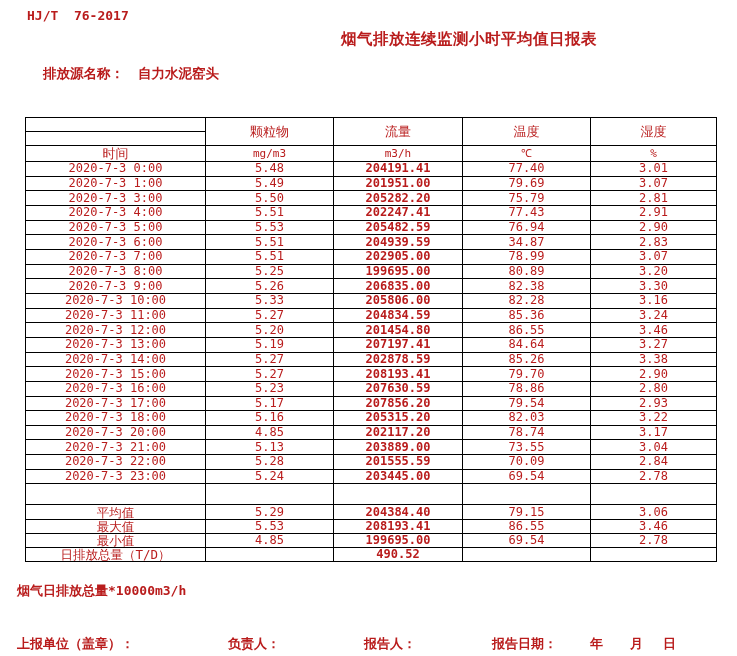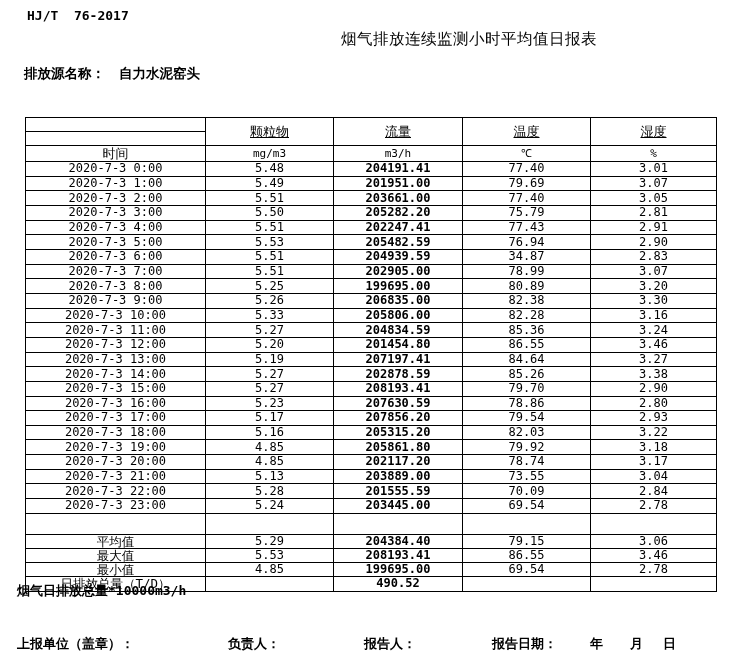--- a/index.html
+++ b/index.html
@@ -2,42 +2,42 @@
 <html><head>
 <meta charset="utf-8">
 <style>
   * { margin: 0; padding: 0; box-sizing: border-box; }
   html, body { background: #fff; }
   .page {
     position: relative;
     width: 737px;
     height: 656px;
     background: #ffffff;
-    color: #000000;
+    color: #b91c1c;
     font-family: "DejaVu Sans Mono", "Liberation Mono", monospace;
     overflow: hidden;
   }
   .std-no {
     position: absolute;
     left: 27px; top: 8px;
     font-size: 13px;
     font-weight: bold;
     white-space: pre;
   }
   .doc-title {
     position: absolute;
     left: 341px; top: 29px;
     font-size: 15.5px;
-    font-weight: normal;
+    font-weight: bold;
     letter-spacing: 0.5px;
     white-space: nowrap;
   }
   .source-line {
     position: absolute;
-    left: 24px; top: 65px;
+    left: 43px; top: 65px;
     font-size: 13.5px;
     font-weight: bold;
     white-space: nowrap;
   }
   .source-line .src-name { margin-left: 14px; }
 
   table.report {
     position: absolute;
     left: 25px; top: 117px;
     width: 691px;
@@ -47,21 +47,21 @@
   table.report td {
     border: 1px solid #000;
     text-align: center;
     vertical-align: middle;
     padding: 0;
     font-size: 12px;
     line-height: 13px;
     white-space: nowrap;
     overflow: hidden;
   }
-  tr.head-row1 { height: 28px; text-decoration: underline; }
+  tr.head-row1 { height: 28px; }
   tr.head-row1 td { font-size: 13px; }
   td.split-cell { padding: 0; }
   td.split-cell .split-top { height: 13px; border-bottom: 1px solid #000; }
   td.split-cell .split-bot { height: 13px; }
   tr.head-row2 { height: 16px; }
   tr.head-row2 td { font-size: 11px; }
   tr.head-row2 td.time-head { font-size: 13px; }
   tr.data-row { height: 14.67px; }
   tr.spacer-row { height: 21px; }
   tr.summary-row { height: 14.2px; }
@@ -141,27 +141,20 @@
           <td>3.01</td>
         </tr>
         <tr class="data-row">
           <td>2020-7-3 1:00</td>
           <td>5.49</td>
           <td class="flow">201951.00</td>
           <td>79.69</td>
           <td>3.07</td>
         </tr>
         <tr class="data-row">
-          <td>2020-7-3 2:00</td>
-          <td>5.51</td>
-          <td class="flow">203661.00</td>
-          <td>77.40</td>
-          <td>3.05</td>
-        </tr>
-        <tr class="data-row">
           <td>2020-7-3 3:00</td>
           <td>5.50</td>
           <td class="flow">205282.20</td>
           <td>75.79</td>
           <td>2.81</td>
         </tr>
         <tr class="data-row">
           <td>2020-7-3 4:00</td>
           <td>5.51</td>
           <td class="flow">202247.41</td>
@@ -258,27 +251,20 @@
           <td class="flow">207856.20</td>
           <td>79.54</td>
           <td>2.93</td>
         </tr>
         <tr class="data-row">
           <td>2020-7-3 18:00</td>
           <td>5.16</td>
           <td class="flow">205315.20</td>
           <td>82.03</td>
           <td>3.22</td>
-        </tr>
-        <tr class="data-row">
-          <td>2020-7-3 19:00</td>
-          <td>4.85</td>
-          <td class="flow">205861.80</td>
-          <td>79.92</td>
-          <td>3.18</td>
         </tr>
         <tr class="data-row">
           <td>2020-7-3 20:00</td>
           <td>4.85</td>
           <td class="flow">202117.20</td>
           <td>78.74</td>
           <td>3.17</td>
         </tr>
         <tr class="data-row">
           <td>2020-7-3 21:00</td>

